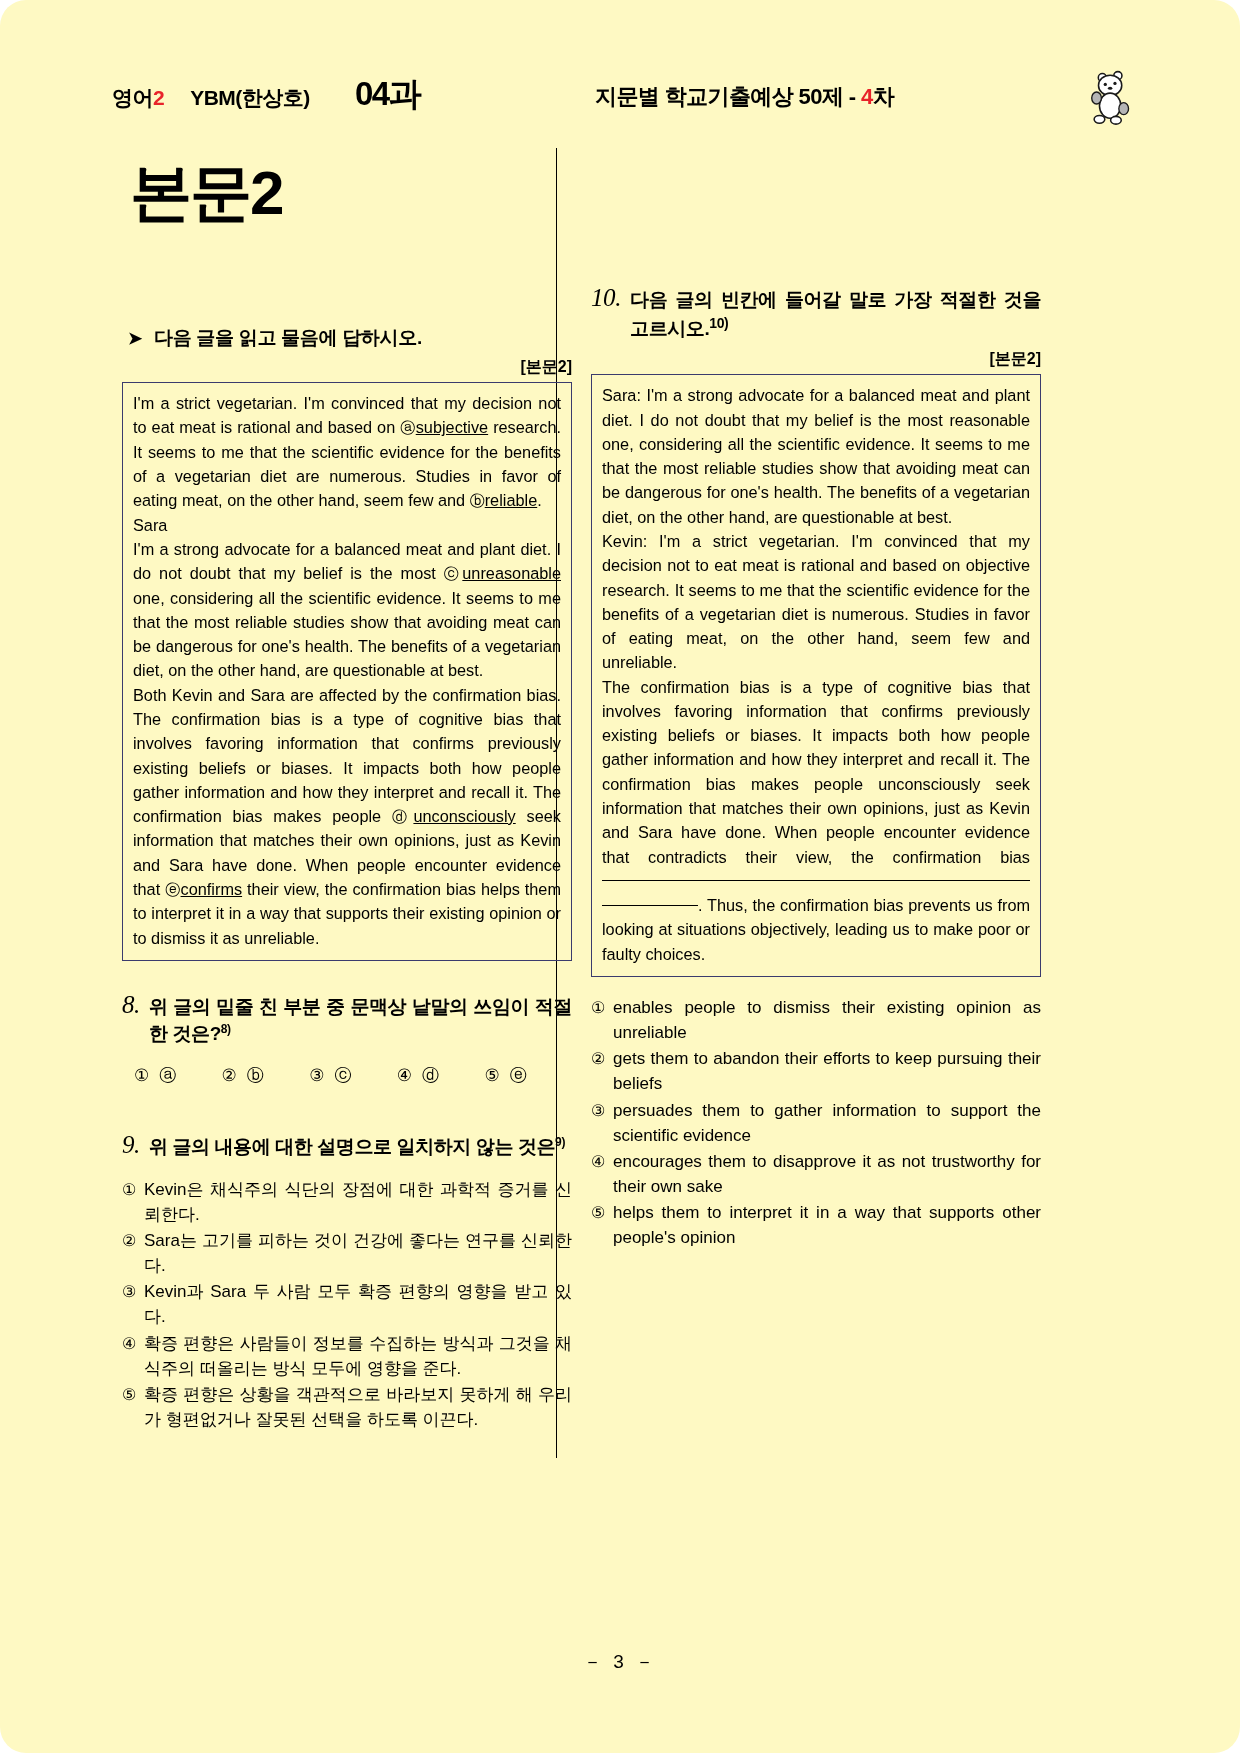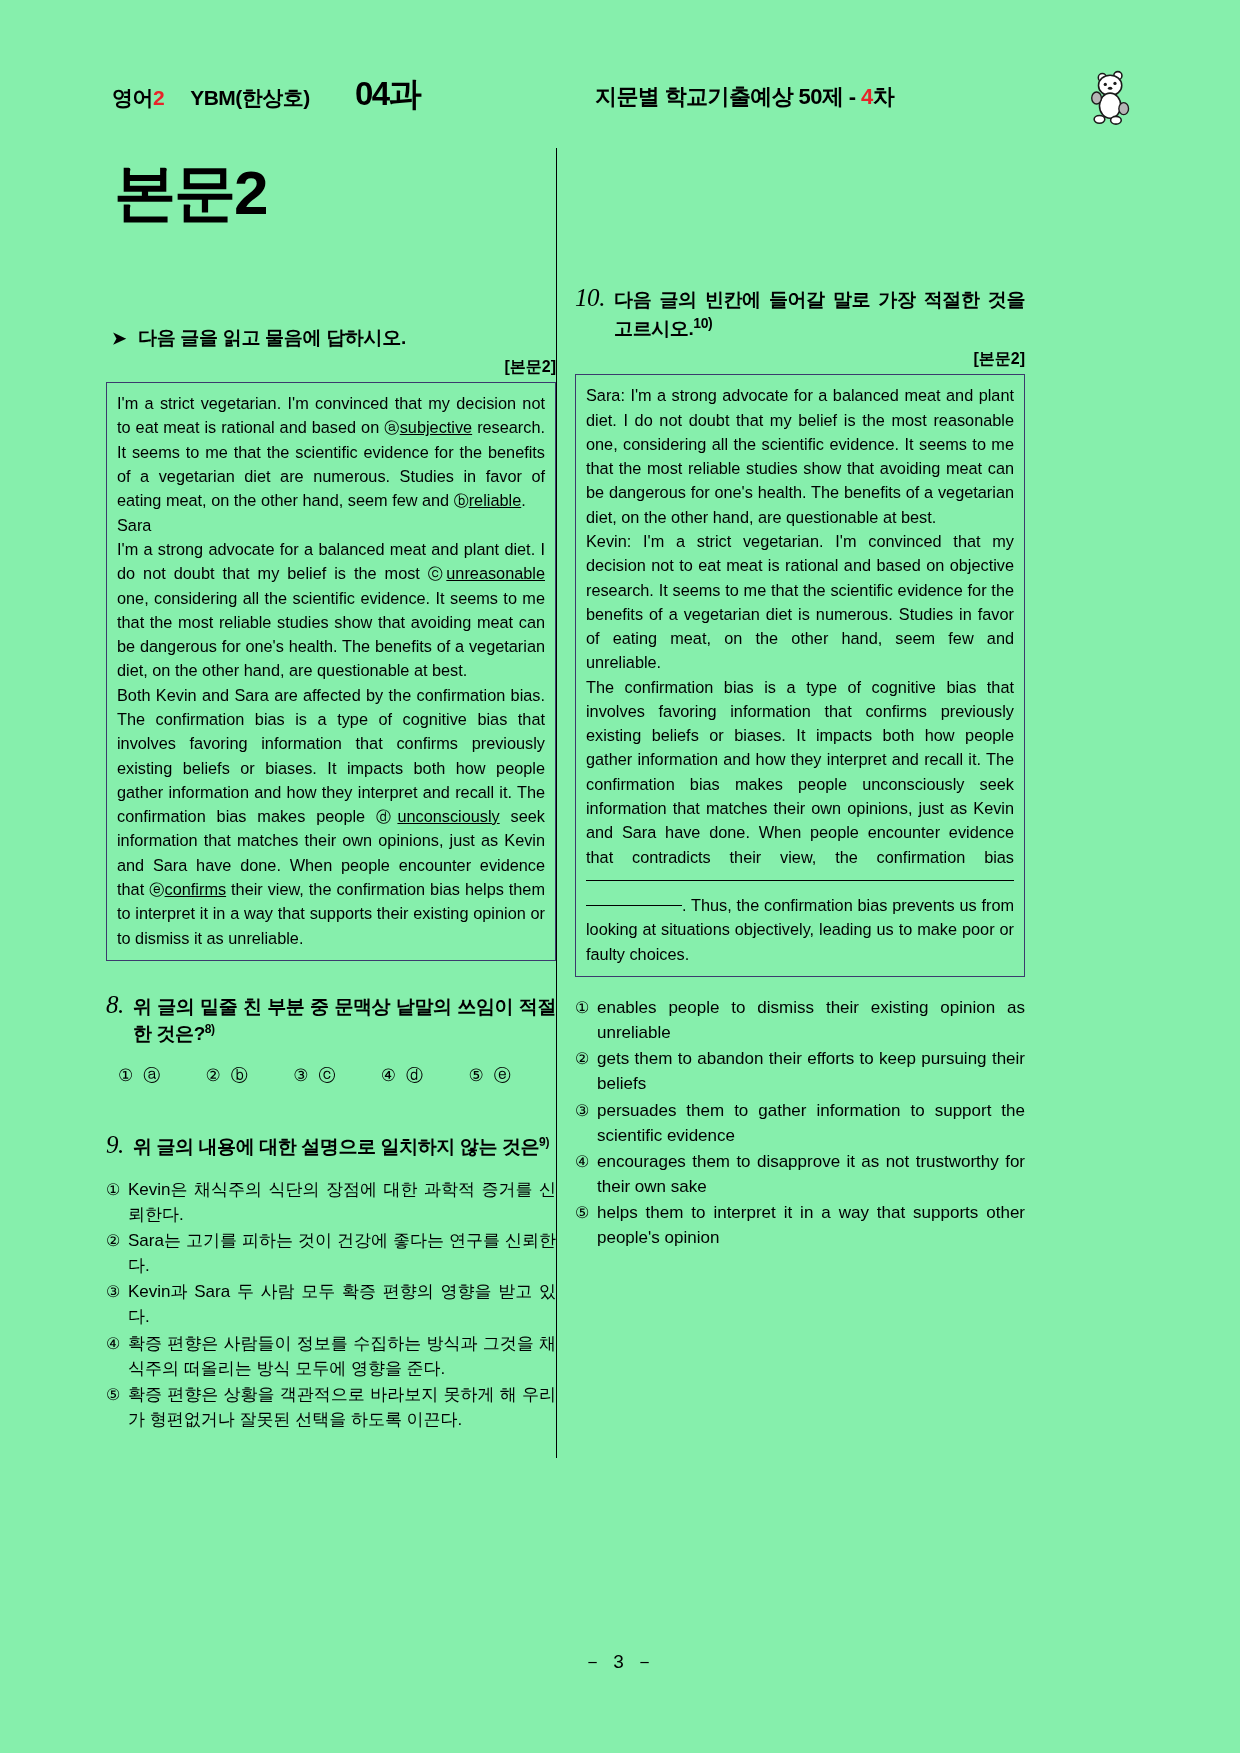--- a/index.html
+++ b/index.html
@@ -4,25 +4,26 @@
 <style>
   html, body {
     margin: 0;
     padding: 0;
     background: #ffffff;
   }
   .page {
     position: relative;
     width: 1240px;
     height: 1753px;
-    background: #86efac;
+    background: #fef9c3;
     font-family: "Liberation Sans", sans-serif;
     color: #000000;
     box-sizing: border-box;
     overflow: hidden;
+    border-radius: 26px;
   }
 
   
   .header {
     position: absolute;
     top: 78px;
     left: 112px;
     right: 95px;
     height: 46px;
   }
@@ -75,20 +76,21 @@
     top: 148px;
     width: 1px;
     height: 1310px;
     background: #000000;
   }
 
   .col {
     position: absolute;
     top: 148px;
     width: 450px;
+    margin-left: 16px;
   }
   .col-left  { left: 106px; }
   .col-right { left: 575px; }
 
   
   .bonmun-title {
     font-size: 62px;
     font-weight: bold;
     letter-spacing: -2px;
     line-height: 1.05;

